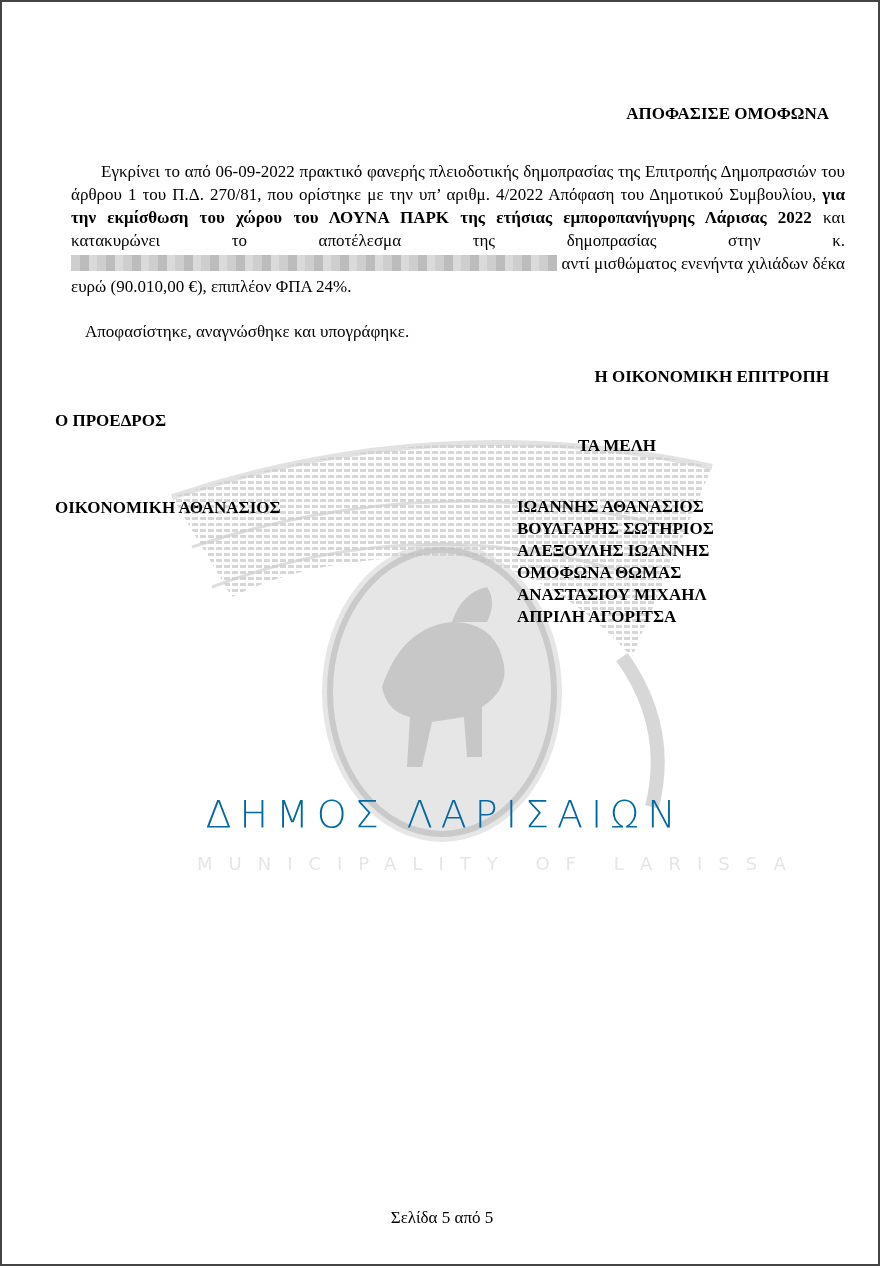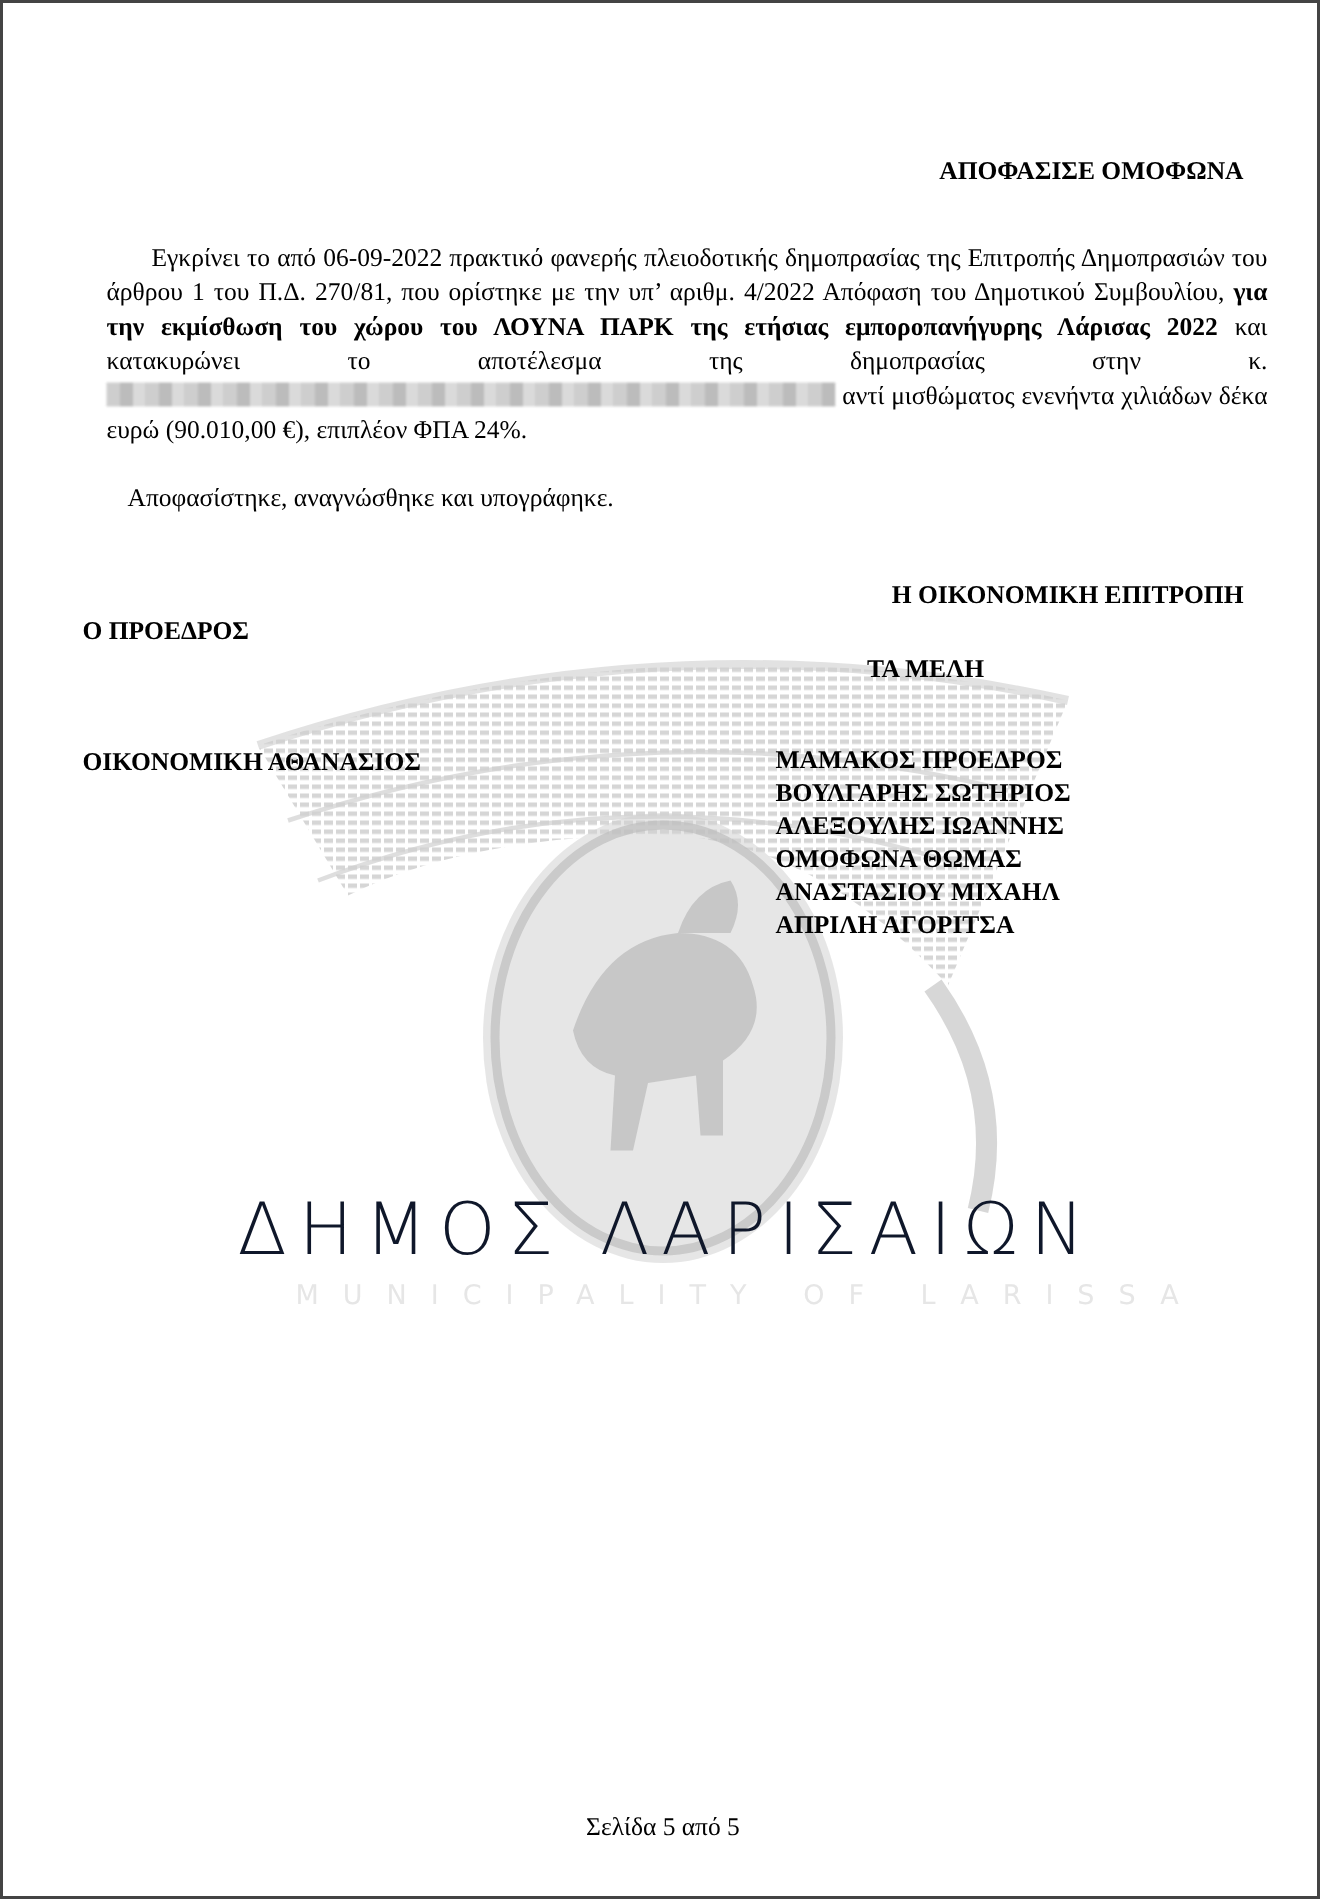--- a/index.html
+++ b/index.html
@@ -33,24 +33,24 @@
     pointer-events: none;
   }
   .watermark svg { display: block; }
   .wm-title {
     position: absolute;
     left: 155px;
     top: 790px;
     width: 575px;
     text-align: center;
     font-family: "DejaVu Sans", sans-serif;
-    font-size: 48px;
+    font-size: 38px;
     font-weight: 300;
     letter-spacing: 8px;
-    color: #0f172a;
+    color: #0369a1;
     white-space: nowrap;
   }
   .wm-sub {
     position: absolute;
     left: 195px;
     top: 851px;
     width: 520px;
     font-family: "DejaVu Sans", sans-serif;
     font-size: 18px;
     letter-spacing: 16px;
@@ -93,21 +93,21 @@
       repeating-linear-gradient(90deg, #c9c9c9 0 9px, #b5b5b5 9px 18px, #d6d6d6 18px 26px);
     opacity: 0.9;
     filter: blur(0.6px);
   }
   .closing {
     position: absolute;
     top: 318px;
     left: 30px;
     margin: 0;
   }
-  .committee-heading { top: 363px; margin-top: 20px; }
+  .committee-heading { top: 363px; }
   .col-left-head {
     position: absolute;
     top: 407px;
     left: 0;
     font-weight: bold;
   }
   .col-right-head {
     position: absolute;
     top: 407px;
     left: 523px;
@@ -178,21 +178,21 @@
     <p class="closing">Αποφασίστηκε, αναγνώσθηκε και υπογράφηκε.</p>
 
     <div class="heading committee-heading">Η ΟΙΚΟΝΟΜΙΚΗ ΕΠΙΤΡΟΠΗ</div>
 
     <div class="col-left-head">Ο ΠΡΟΕΔΡΟΣ</div>
     <div class="col-right-head">ΤΑ ΜΕΛΗ</div>
 
     <div class="president-name">ΟΙΚΟΝΟΜΙΚΗ ΑΘΑΝΑΣΙΟΣ</div>
 
     <ul class="members">
-      <li>ΜΑΜΑΚΟΣ ΠΡΟΕΔΡΟΣ</li>
+      <li>ΙΩΑΝΝΗΣ ΑΘΑΝΑΣΙΟΣ</li>
       <li>ΒΟΥΛΓΑΡΗΣ ΣΩΤΗΡΙΟΣ</li>
       <li>ΑΛΕΞΟΥΛΗΣ ΙΩΑΝΝΗΣ</li>
       <li>ΟΜΟΦΩΝΑ ΘΩΜΑΣ</li>
       <li>ΑΝΑΣΤΑΣΙΟΥ ΜΙΧΑΗΛ</li>
       <li>ΑΠΡΙΛΗ ΑΓΟΡΙΤΣΑ</li>
     </ul>
   </div>
 
   <div class="footer">Σελίδα 5 από 5</div>
 </div>

